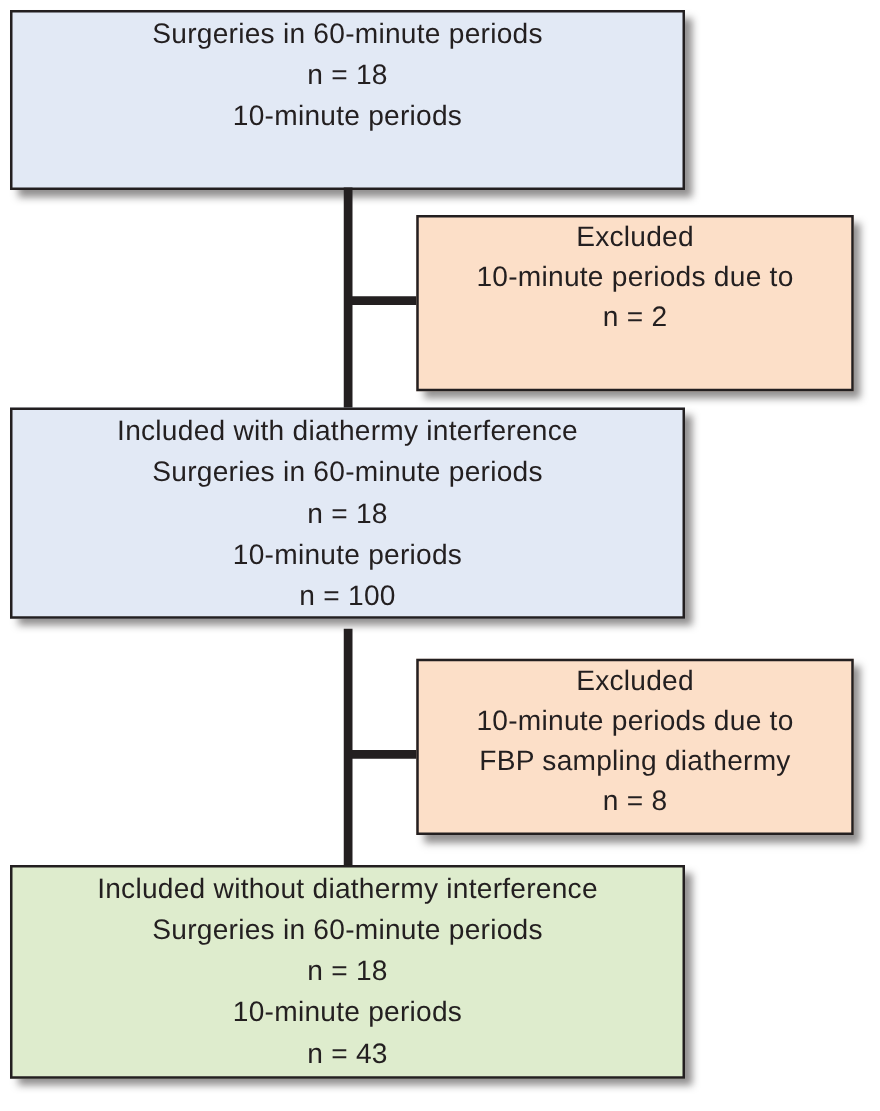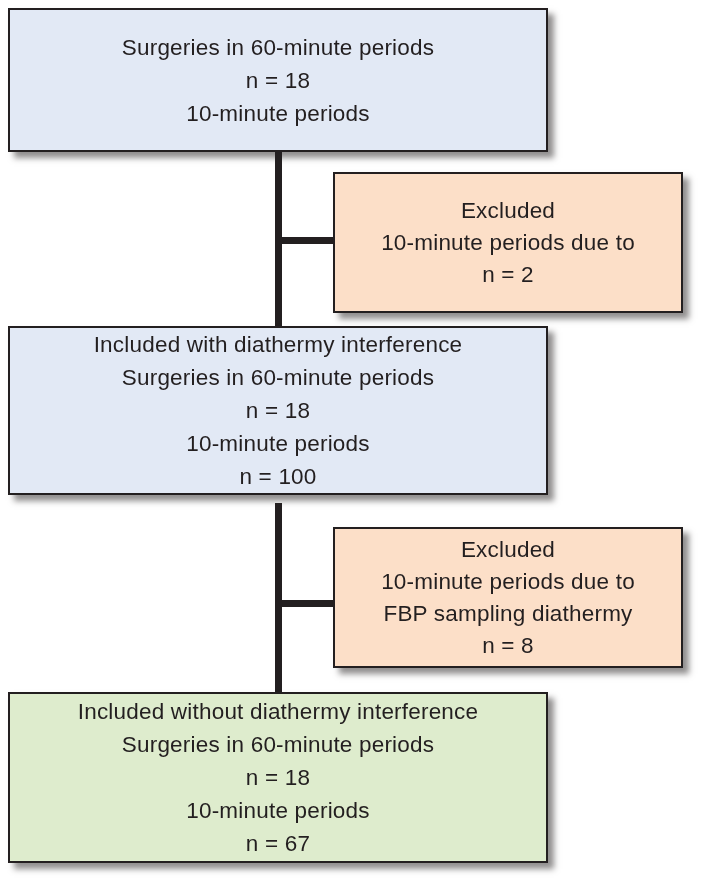--- a/index.html
+++ b/index.html
@@ -21,21 +21,20 @@
     height: 889px;
     background: #ffffff;
     overflow: hidden;
   }
   .flow-box {
     position: absolute;
     border: 2px solid var(--line);
     box-shadow: 6px 6px 6px var(--shadow);
     display: flex;
     flex-direction: column;
-    justify-content: center;
     align-items: center;
     text-align: center;
     font-size: 22.5px;
     line-height: 33px;
     letter-spacing: 0.2px;
     font-weight: 500;
   }
   .box-blue  { background: var(--blue); }
   .box-peach { background: var(--peach); }
   .box-green { background: var(--green); }
@@ -93,16 +92,16 @@
     <div class="box-line">10-minute periods due to</div>
     <div class="box-line">FBP sampling diathermy</div>
     <div class="box-line">n = 8</div>
   </div>
 
   <div class="flow-box box-green" id="box-included-without">
     <div class="box-line">Included without diathermy interference</div>
     <div class="box-line">Surgeries in 60-minute periods</div>
     <div class="box-line">n = 18</div>
     <div class="box-line">10-minute periods</div>
-    <div class="box-line">n = 67</div>
+    <div class="box-line">n = 43</div>
   </div>
 
 </div>
 
 </body></html>

